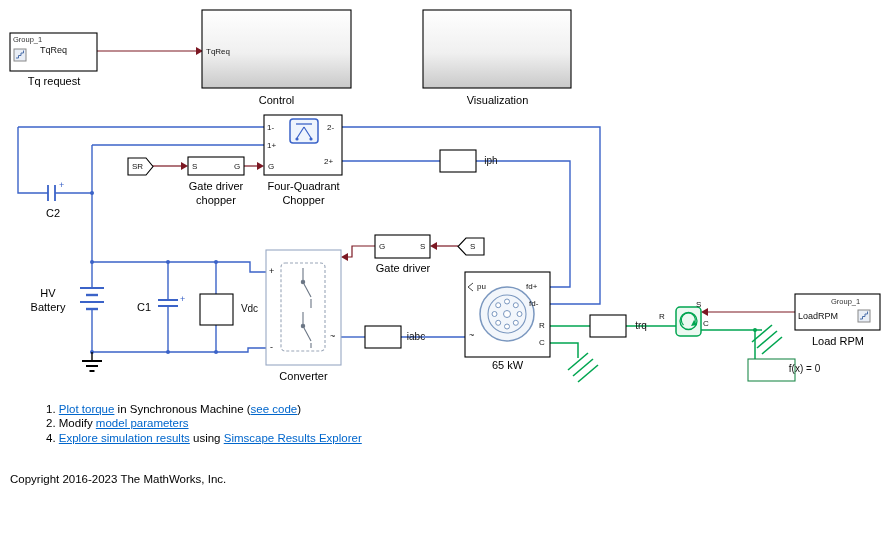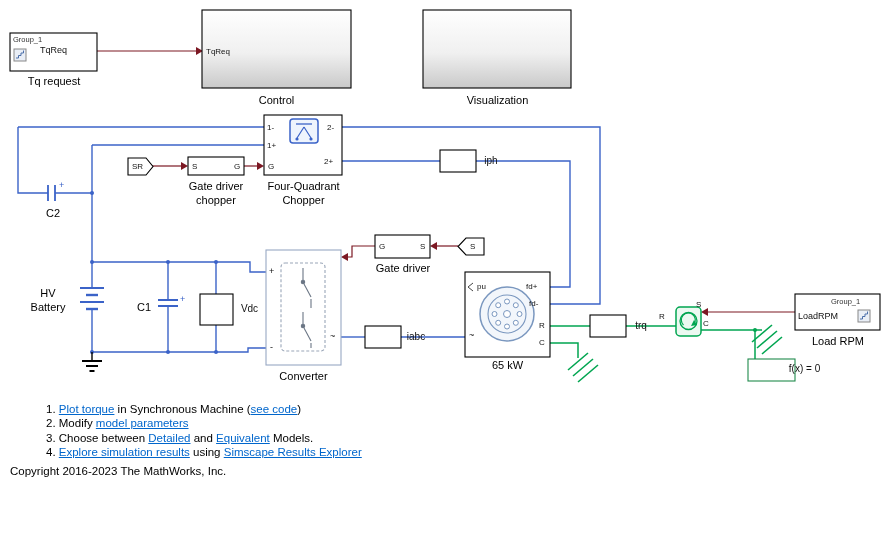--- a/index.html
+++ b/index.html
@@ -10,21 +10,21 @@
   .lbl{position:absolute;font-size:11px;color:#000;white-space:nowrap;}
   .ctr{text-align:center;}
   .port{position:absolute;font-size:8px;color:#111;white-space:nowrap;}
   .s9{position:absolute;font-size:9px;color:#111;white-space:nowrap;}
   .s10{position:absolute;font-size:10px;color:#111;white-space:nowrap;margin-left:33px;}
   .tiny{position:absolute;font-size:7.5px;color:#333;white-space:nowrap;}
   .blue{color:#3B63C8;}
   .notes{position:absolute;left:10px;top:402px;width:720px;color:#000;}
   .notes-title{font-size:13.5px;font-weight:bold;margin-bottom:9px;}
   .note-item{font-size:11.5px;line-height:14.4px;margin-left:36px;}
-  .copyright{font-size:11.5px;margin-top:5px;}
+  .copyright{font-size:11.5px;margin-top:28px;}
   a.lnk{color:#0066CC;text-decoration:underline;cursor:pointer;}
 </style>
 </head>
 <body>
 
 <div id="canvas">
 
   <svg class="layer" width="893" height="533" viewBox="0 0 893 533">
     <defs>
       <linearGradient id="subsys" x1="0" y1="0" x2="0" y2="1">
@@ -249,18 +249,17 @@
     <span class="tiny" style="left:831px;top:297px;">Group_1</span>
     <span class="s9" style="left:798px;top:311px;">LoadRPM</span>
     <span class="lbl ctr" style="left:805px;top:335px;width:66px;">Load RPM</span>
 
     <span class="s10 ctr" style="left:748px;top:363px;width:47px;">f(x) = 0</span>
   </div>
 
   <div class="notes">
     <div class="note-item"><span>1. </span><a class="lnk">Plot torque</a><span> in Synchronous Machine (</span><a class="lnk">see code</a><span>)</span></div>
     <div class="note-item"><span>2. Modify </span><a class="lnk">model parameters</a></div>
-    <div class="note-item"><span>3. Choose between </span><a class="lnk">Detailed</a><span> and </span><a class="lnk">Equivalent</a><span> Models.</span></div>
     <div class="note-item"><span>4. </span><a class="lnk">Explore simulation results</a><span> using </span><a class="lnk">Simscape Results Explorer</a></div>
     <div class="copyright">Copyright 2016-2023 The MathWorks, Inc.</div>
   </div>
 
 </div>
 
 </body></html>

